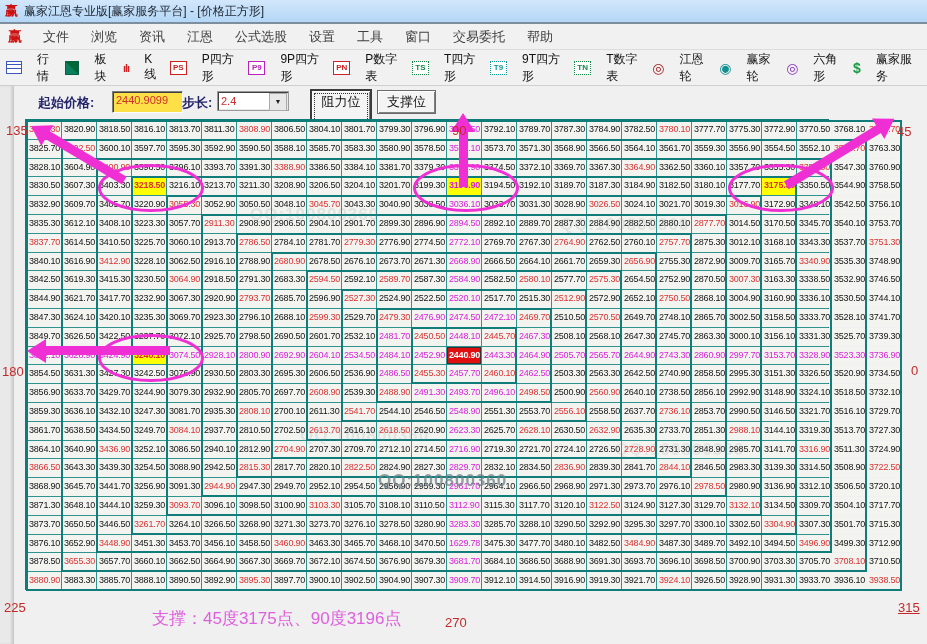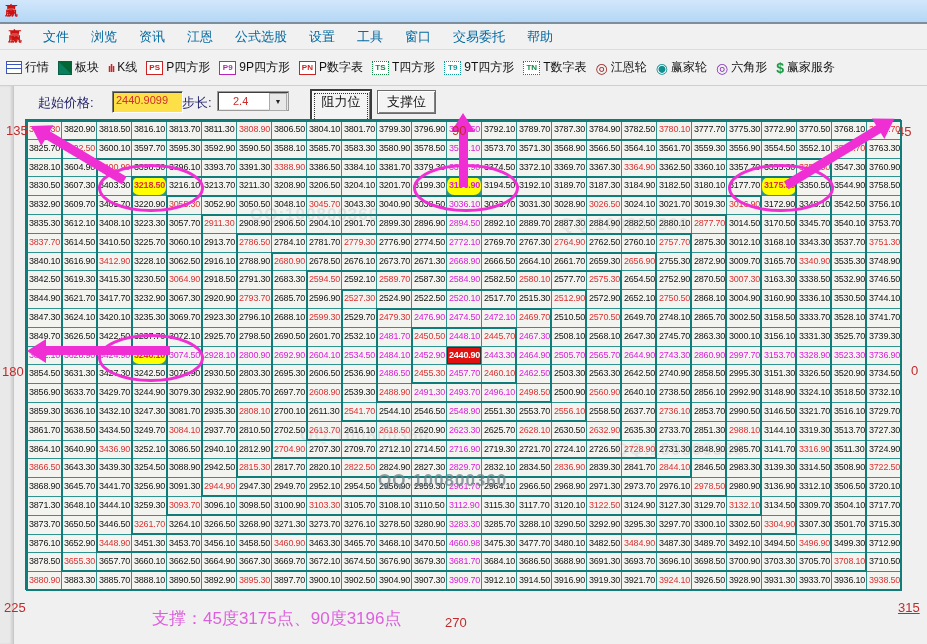--- a/index.html
+++ b/index.html
@@ -8,61 +8,61 @@
   
   #titlebar{position:absolute;left:0;top:0;width:927px;height:22px;
     background:linear-gradient(#d2e7fb,#b4d7f6);display:flex;align-items:center;
     border-bottom:2px solid #7d8f9e;}
   #titlebar .appicon{color:#cc1111;font-weight:bold;font-size:13px;margin:0 6px 0 5px;}
   #titlebar .titletext{font-size:12px;color:#1b2430;}
   
   #menubar{position:absolute;left:0;top:24px;width:927px;height:25px;background:#f1f1f1;
     display:flex;align-items:center;border-bottom:1px solid #dcdcdc;}
   #menubar .logo{color:#cc1111;font-weight:bold;font-size:14px;margin:0 10px 0 8px;}
-  .menu-item{font-size:13px;color:#0369a1;padding:2px 11px;cursor:default;text-align:right;}
+  .menu-item{font-size:13px;color:#404040;padding:2px 11px;cursor:default;text-align:right;}
   
   #toolbar{position:absolute;left:0;top:50px;width:927px;height:36px;background:#f1f1f1;
     display:flex;align-items:center;border-bottom:1px solid #cfcfcf;padding-left:6px;box-sizing:border-box;}
   .tool-item{display:flex;align-items:center;margin-right:9px;font-size:12px;color:#111;}
-  .tool-item .ticon{margin-right:3px;display:inline-flex;align-items:center;justify-content:center;}
+  .tool-item .ticon{margin-right:15px;display:inline-flex;align-items:center;justify-content:center;}
   .badge{display:inline-block;width:15px;height:12px;font-size:8px;font-weight:bold;line-height:12px;
     text-align:center;background:#fff;}
   .i-table{width:14px;height:11px;border:1px solid #3a57c0;
     background:linear-gradient(#fff 2px,#3a57c0 2px,#3a57c0 3px,#fff 3px,#fff 6px,#3a57c0 6px,#3a57c0 7px,#fff 7px);}
   .i-blocks{width:12px;height:12px;background:
     linear-gradient(45deg,#0a7f5f 48%,#063 52%);border:1px solid #0a5f47;}
   .i-kline{font-size:11px;color:#cc2222;font-weight:bold;letter-spacing:-1px;}
   .i-wheel{font-size:14px;line-height:14px;}
   .i-dollar{font-size:14px;font-weight:bold;color:#1a9a44;}
   
   #controls{position:absolute;left:0;top:86px;width:927px;height:33px;background:#f0f0f0;}
-  .ctl-label{position:absolute;font-size:13px;font-weight:normal;color:#24246a;top:8px;}
+  .ctl-label{position:absolute;font-size:13px;font-weight:bold;color:#24246a;top:8px;}
   #startprice-box{position:absolute;left:112px;top:5px;width:66px;height:18px;background:#fde047;
     border-top:1px solid #7c7c7c;border-left:1px solid #7c7c7c;border-bottom:1px solid #fff;
     border-right:1px solid #fff;box-shadow:inset 1px 1px 0 #404040;
     font-size:11px;color:#cf2c2c;padding:2px 0 0 3px;}
   #step-combo{position:absolute;left:217px;top:5px;width:72px;height:20px;background:#fff;
     box-shadow:inset 1px 1px 0 #404040,inset -1px -1px 0 #e8e8e8;border:1px solid #9a9a9a;box-sizing:border-box;}
-  #step-combo .val{position:absolute;left:3px;top:3px;font-size:11px;color:#cf2c2c;margin-left:12px;}
+  #step-combo .val{position:absolute;left:3px;top:3px;font-size:11px;color:#cf2c2c;}
   #step-combo .dd{position:absolute;right:1px;top:1px;width:16px;height:16px;background:#e8e8e8;
     border:1px solid #aaa;font-size:7px;color:#222;text-align:center;line-height:15px;}
   .winbtn{position:absolute;background:#f4f4f4;font-size:13px;color:#111;text-align:center;
     box-shadow:inset 1px 1px 0 #ffffff,inset -1px -1px 0 #808080;border:1px solid #6a6a6a;box-sizing:border-box;}
   #btn-resistance{left:310px;top:3px;width:62px;height:42px;line-height:22px;border:2px solid #3c3c3c;
     outline:1px dotted #333;outline-offset:-5px;}
   #btn-support{left:377px;top:4px;width:59px;height:24px;line-height:22px;}
   
-  #board{position:absolute;left:25px;top:119px;width:876px;height:471px;background:#2f9390;
+  #board{position:absolute;left:25px;top:119px;width:804px;height:471px;background:#2f9390;
     display:grid;grid-template-columns:repeat(25,34px);grid-auto-rows:17.8px;gap:1px;
     padding:1px;box-sizing:border-box;border:1px solid #0f7a76;}
   .cell{background:#f3f4f0;font-size:9px;line-height:17.5px;white-space:nowrap;overflow:hidden;
     padding-left:2px;letter-spacing:-0.2px;color:#141414;}
   .cell.m{color:#d81fd8;}
   .cell.r{color:#da3232;}
-  .cell.hl{background:#ffff00;font-weight:bold;border-radius:7px;}
+  .cell.hl{background:#ffff00;font-weight:bold;}
   .cell.ctr{background:#e01010;color:#fff;font-weight:bold;box-shadow:0 0 0 1px #333 inset;}
   .ring{position:absolute;border:2px solid #117d7a;box-sizing:border-box;pointer-events:none;}
   
   .angle-label{position:absolute;font-size:13px;color:#c22a2a;z-index:30;margin-top:24px;}
   .ellipse{position:absolute;border:3px solid #ef2fd4;border-radius:50%;z-index:25;pointer-events:none;}
   .arrow{position:absolute;height:24px;z-index:26;pointer-events:none;transform-origin:0 50%;}
   .arrow .shaft{position:absolute;left:0;top:8px;height:9px;background:#ef2fd4;}
   .arrow .head{position:absolute;right:0;top:0;width:0;height:0;
     border-top:12px solid transparent;border-bottom:12px solid transparent;border-left:19px solid #ef2fd4;}
   .wm{position:absolute;color:#6f8089;font-weight:bold;z-index:20;pointer-events:none;letter-spacing:1px;}
@@ -73,20 +73,21 @@
   #left-strip{position:absolute;left:0;top:86px;width:13px;height:558px;background:#e9e9e9;
     border-right:1px solid #c7c7c7;box-shadow:inset -2px 0 2px #d2d2d2;}
 </style>
 </head>
 <body>
 
 <div id="page">
 
   <div id="titlebar">
     <span class="appicon">赢</span>
+    <span class="titletext">赢家江恩专业版[赢家服务平台] - [价格正方形]</span>
   </div>
 
   <div id="menubar">
     <span class="logo">赢</span>
     <span id="menu-items" style="display: inline-flex;">
         <span class="menu-item">文件</span>
         <span class="menu-item">浏览</span>
         <span class="menu-item">资讯</span>
         <span class="menu-item">江恩</span>
         <span class="menu-item">公式选股</span>
@@ -749,21 +750,21 @@
       <div class="cell r">3448.90</div>
       <div class="cell n">3451.30</div>
       <div class="cell n">3453.70</div>
       <div class="cell n">3456.10</div>
       <div class="cell n">3458.50</div>
       <div class="cell r">3460.90</div>
       <div class="cell n">3463.30</div>
       <div class="cell n">3465.70</div>
       <div class="cell n">3468.10</div>
       <div class="cell n">3470.50</div>
-      <div class="cell m">4660.98</div>
+      <div class="cell m">1629.78</div>
       <div class="cell n">3475.30</div>
       <div class="cell n">3477.70</div>
       <div class="cell n">3480.10</div>
       <div class="cell n">3482.50</div>
       <div class="cell r">3484.90</div>
       <div class="cell n">3487.30</div>
       <div class="cell n">3489.70</div>
       <div class="cell n">3492.10</div>
       <div class="cell n">3494.50</div>
       <div class="cell r">3496.90</div>

